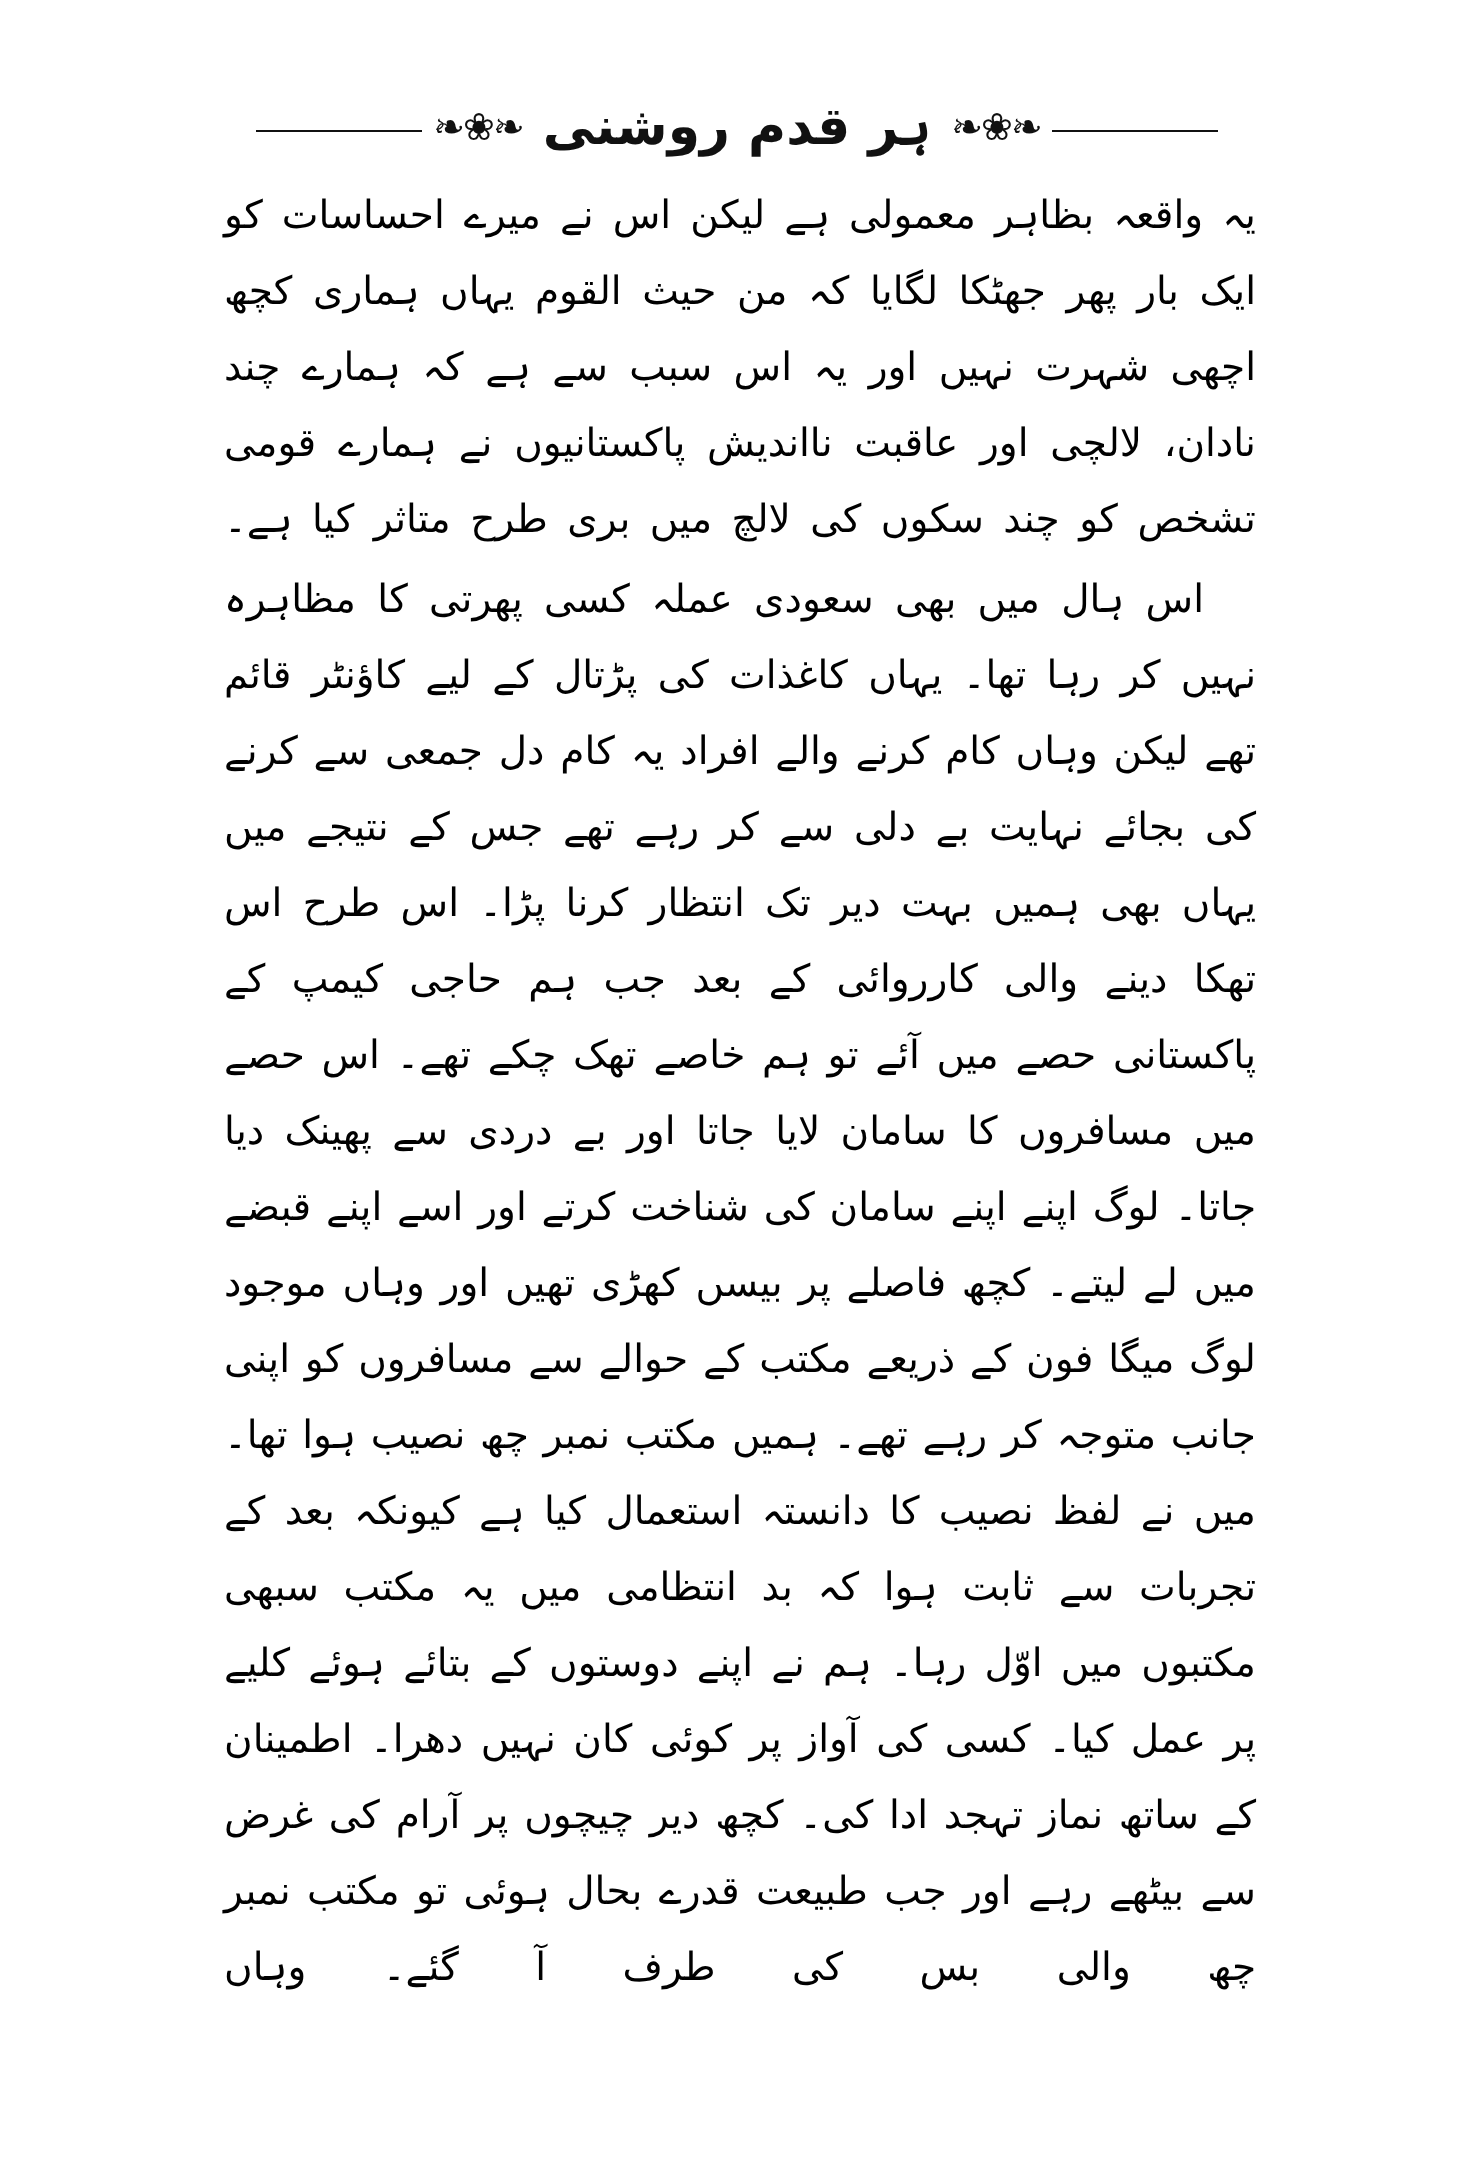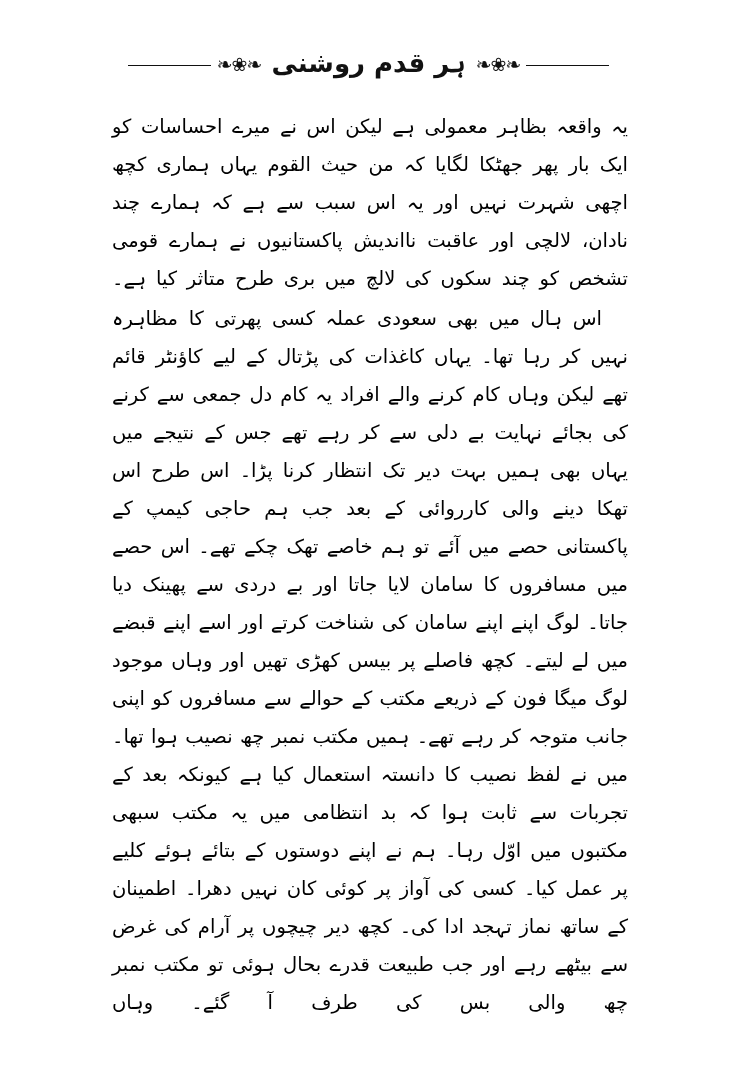--- a/index.html
+++ b/index.html
@@ -54,21 +54,21 @@
     font-size: 26px;
     font-weight: 600;
     color: #111;
     padding: 0 8px;
     white-space: nowrap;
     transform: translateY(-1px);
   }
   
   .content {
     position: absolute;
-    top: 108px;
+    top: 89px;
     left: 112px;
     width: 516px;
     direction: rtl;
     text-align: justify;
     text-align-last: justify;
   }
   .para {
     margin: 0 0 2px 0;
     font-size: 19.5px;
     line-height: 38px;

